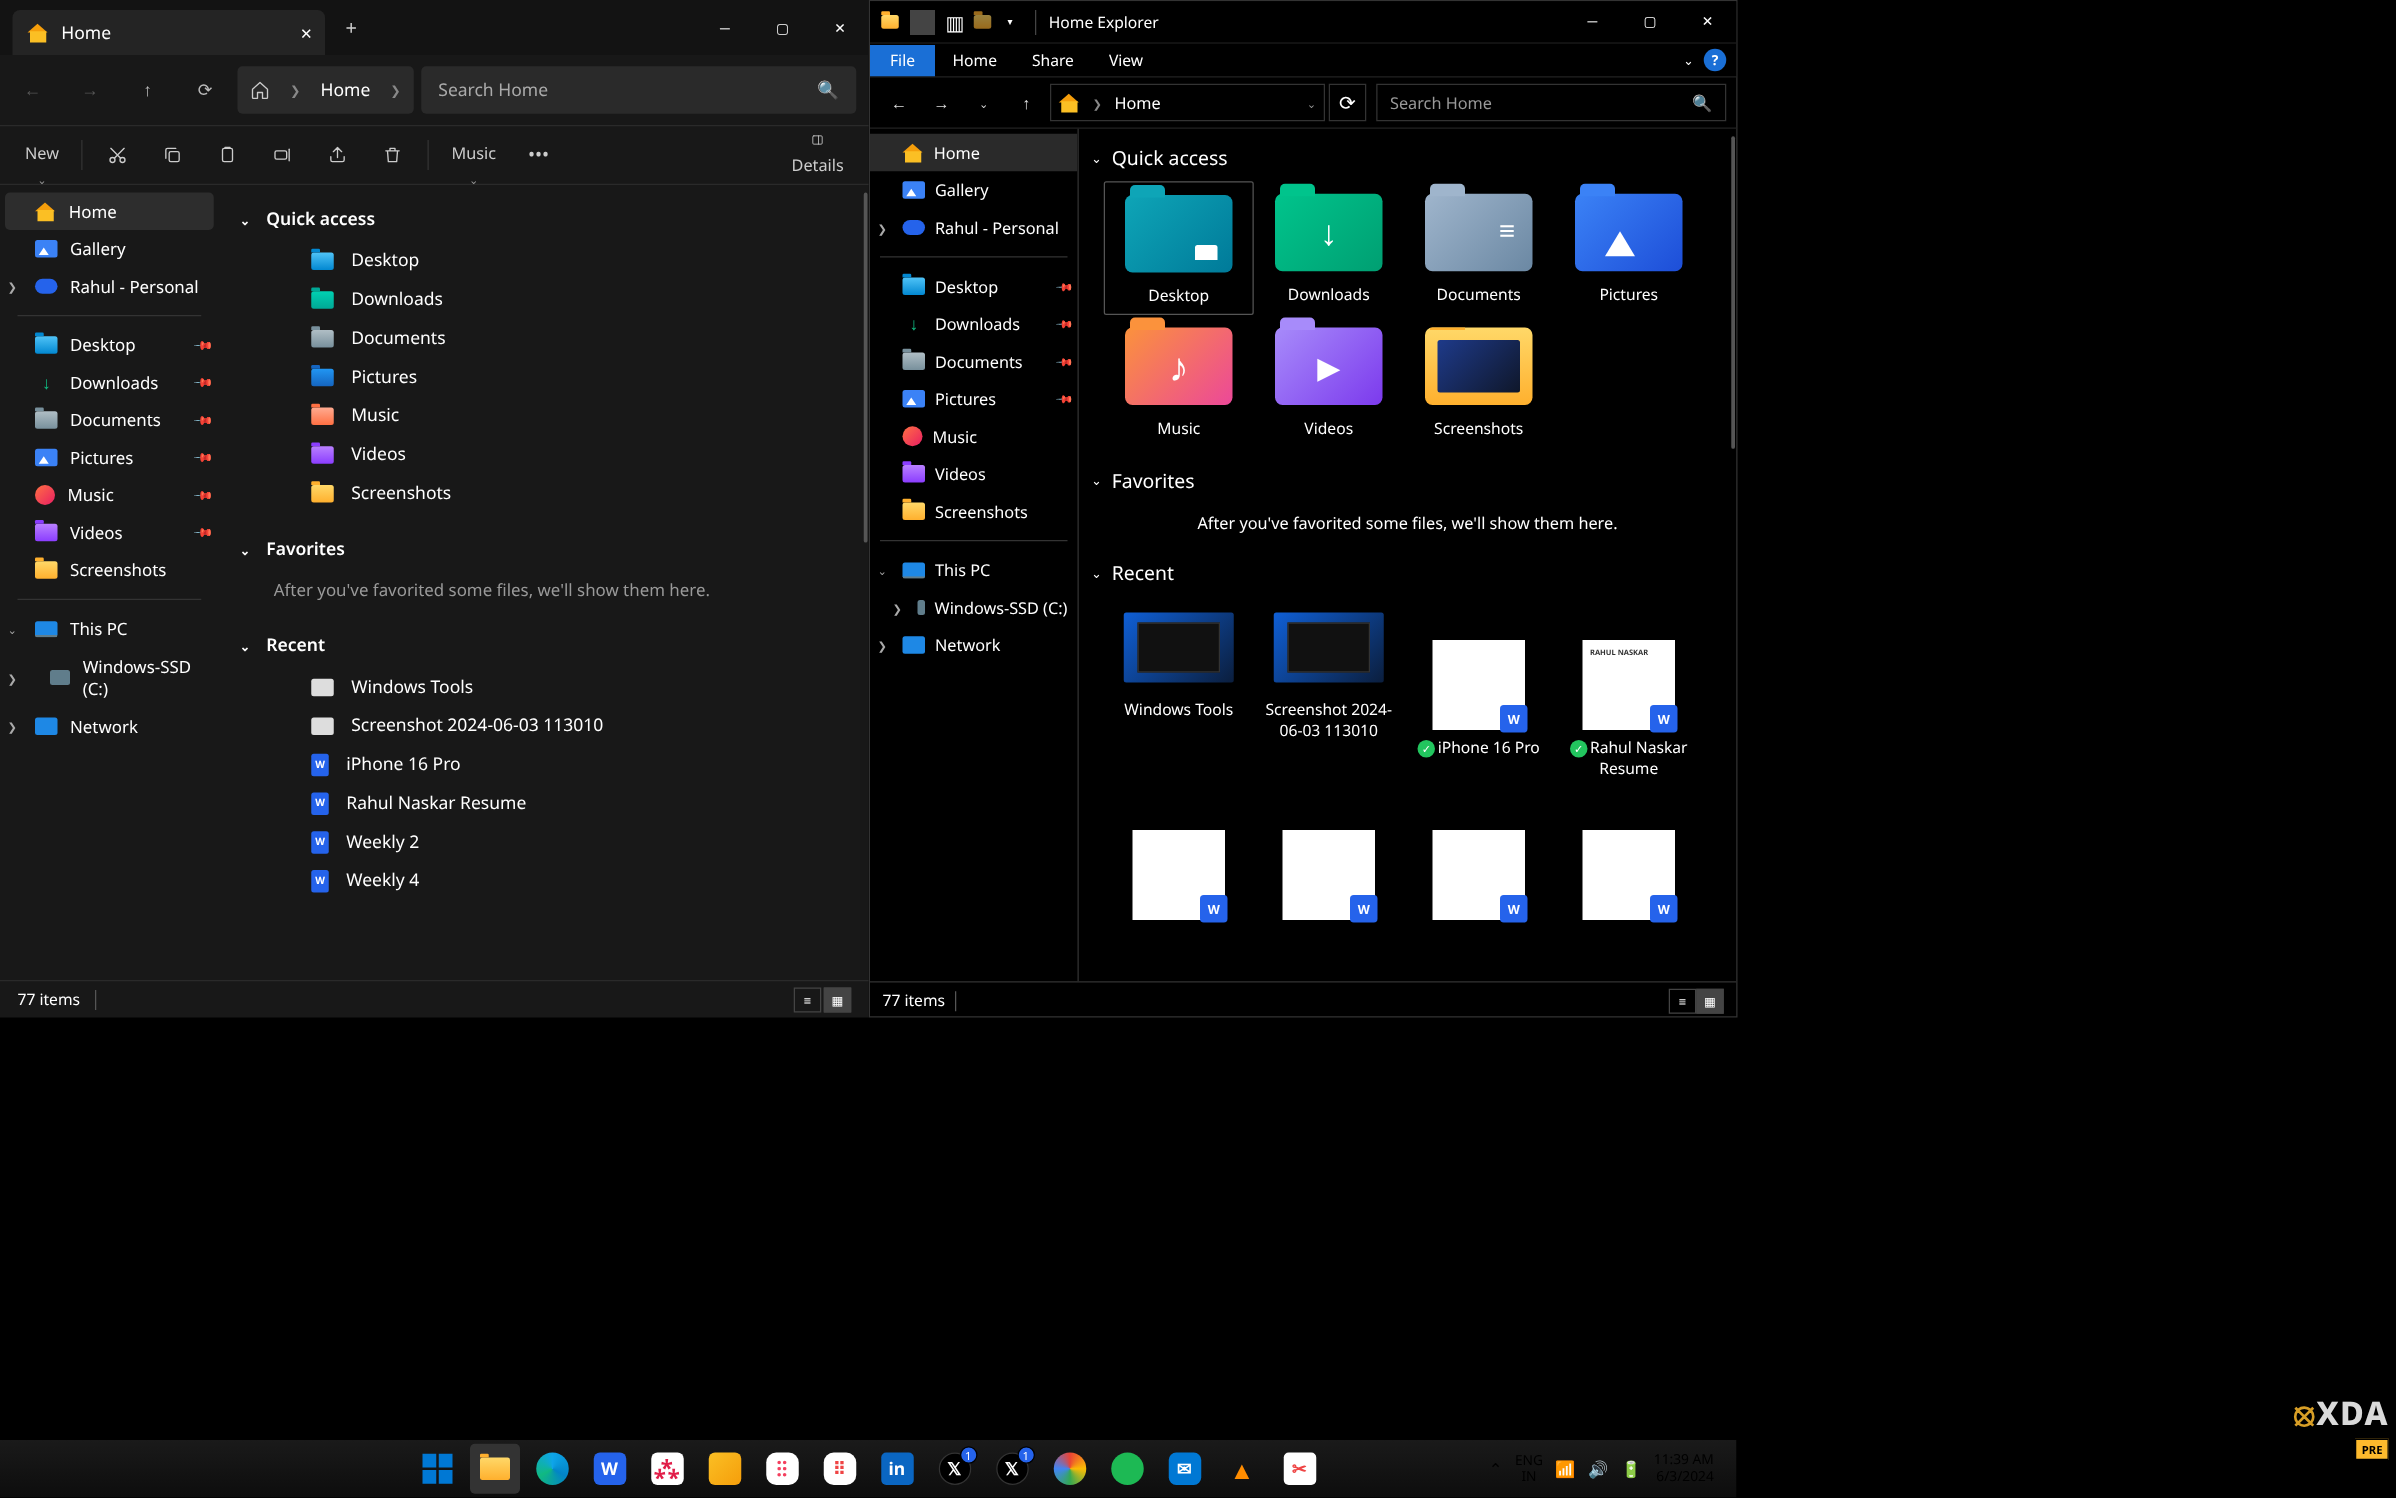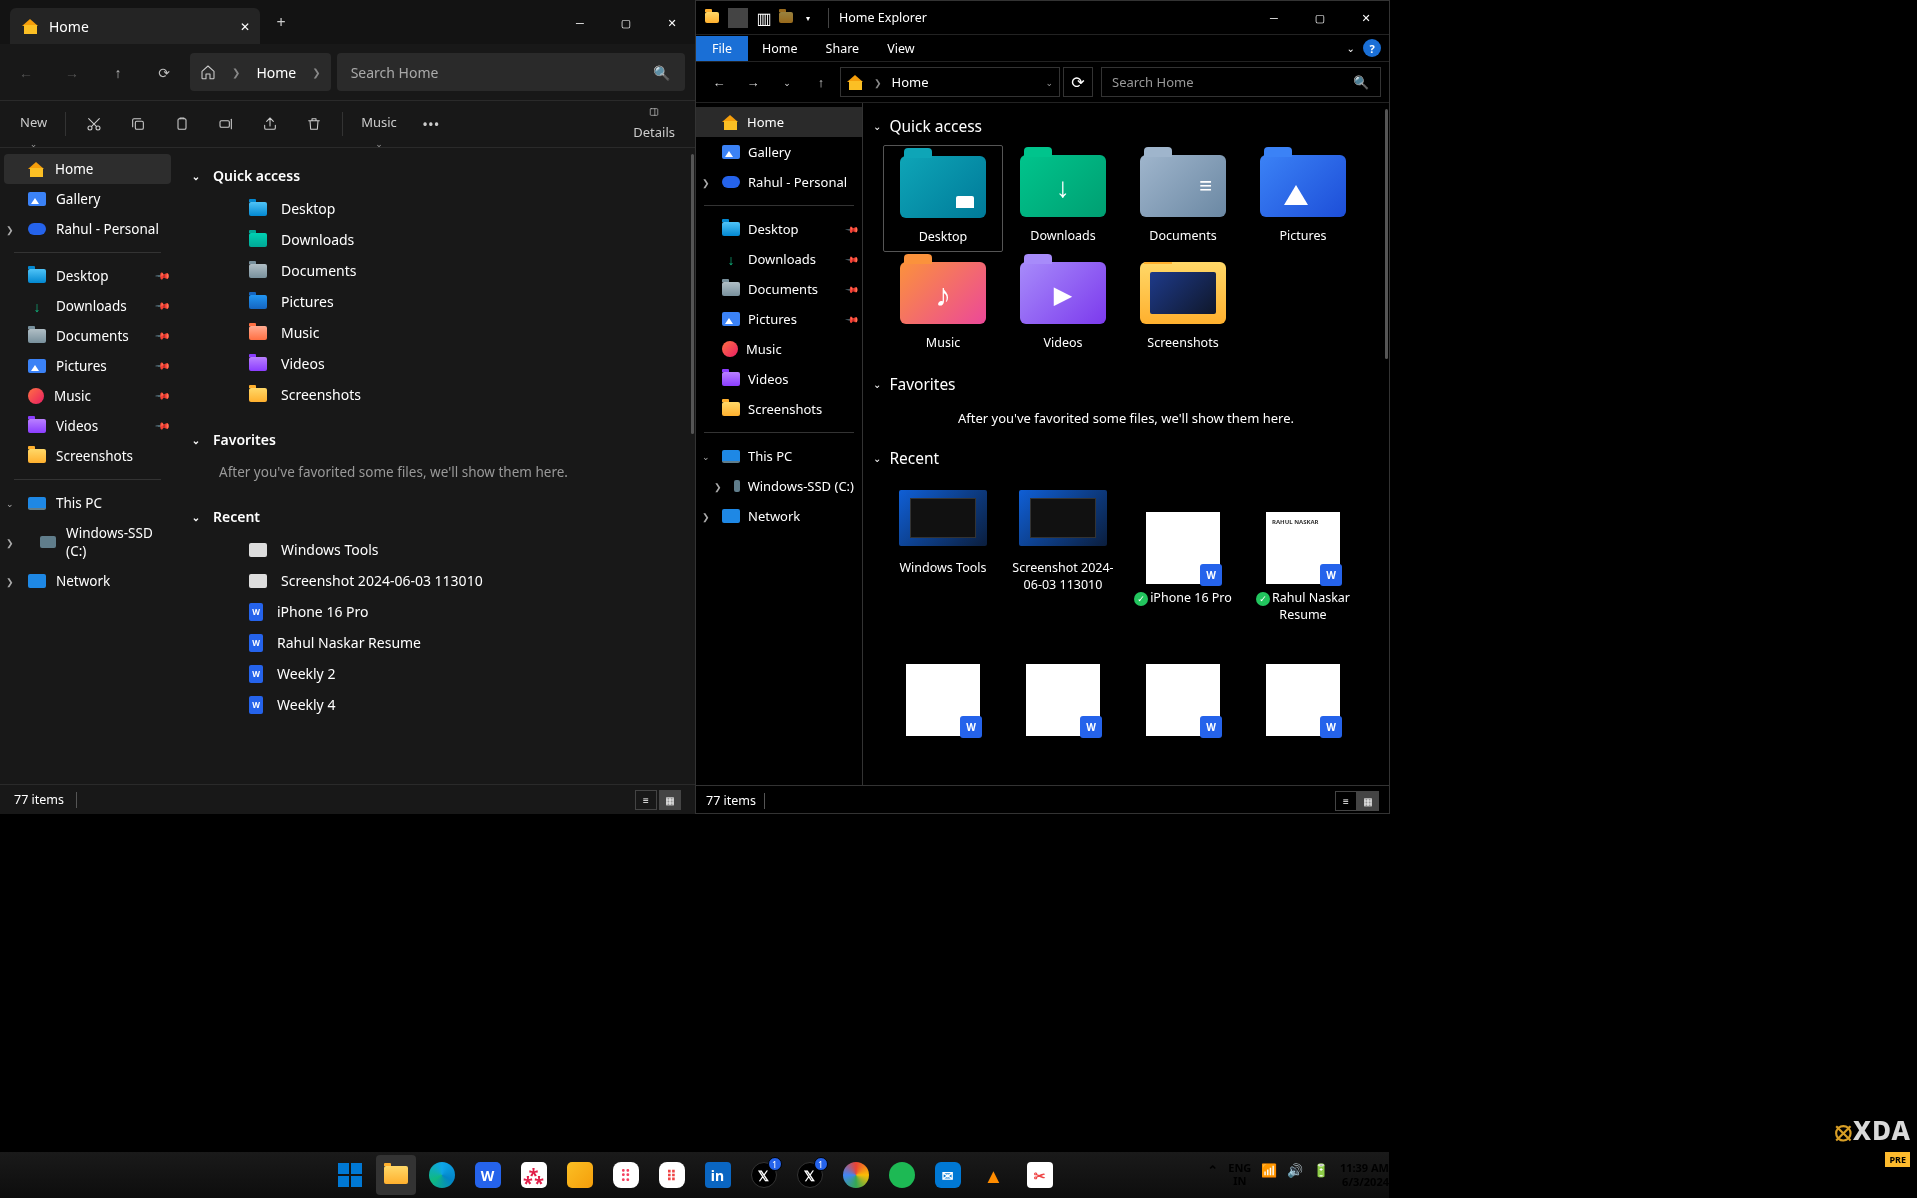--- a/index.html
+++ b/index.html
@@ -139,21 +139,21 @@
 .wr-status .viewtoggle div.active{background:#444;}
 .wr-status .sep{width:1px;height:16px;background:#555;margin-left:8px;}
 
 
 .taskbar { position:absolute; left:0; bottom:0; width:1389px; height:46px; background:linear-gradient(#1a1a1a,#0d0d0d); display:flex; align-items:center;}
 .taskbar .center{position:absolute;left:50%;transform:translateX(-50%);display:flex;gap:6px;align-items:center;}
 .tb-ic{width:40px;height:40px;display:flex;align-items:center;justify-content:center;border-radius:4px;position:relative;}
 .tb-ic.active{background:#333;}
 .tb-ic .sq{width:26px;height:26px;border-radius:5px;display:flex;align-items:center;justify-content:center;font-size:14px;color:#fff;font-weight:bold;}
 .tb-badge{position:absolute;top:2px;right:2px;width:14px;height:14px;background:#2563eb;border-radius:50%;color:#fff;font-size:9px;display:flex;align-items:center;justify-content:center;border:1px solid #000;}
-.tray{position:absolute;right:0;display:flex;align-items:flex-start;gap:10px;font-size:11px;font-weight:bold;}
+.tray{position:absolute;right:18px;display:flex;align-items:center;gap:10px;font-size:11px;}
 .tray .lang{text-align:center;line-height:1.2;}
 .tray .clock{text-align:right;line-height:1.3;}
 .tray .trayic{font-size:13px;}
 .xda{position:absolute;right:6px;bottom:50px;color:#fff;font-size:26px;font-weight:800;font-family:sans-serif;letter-spacing:1px;opacity:0.85;}
 .xda .x{color:#fdba2d;}
 .pre-badge{position:absolute;right:6px;bottom:30px;background:#fdba2d;color:#000;font-size:9px;font-weight:700;padding:1px 4px;border:1px solid #000;}
 
 
 .winlogo{width:24px;height:24px;display:grid;grid-template:1fr 1fr/1fr 1fr;gap:2px;}
 .winlogo div{background:#0078d4;}

